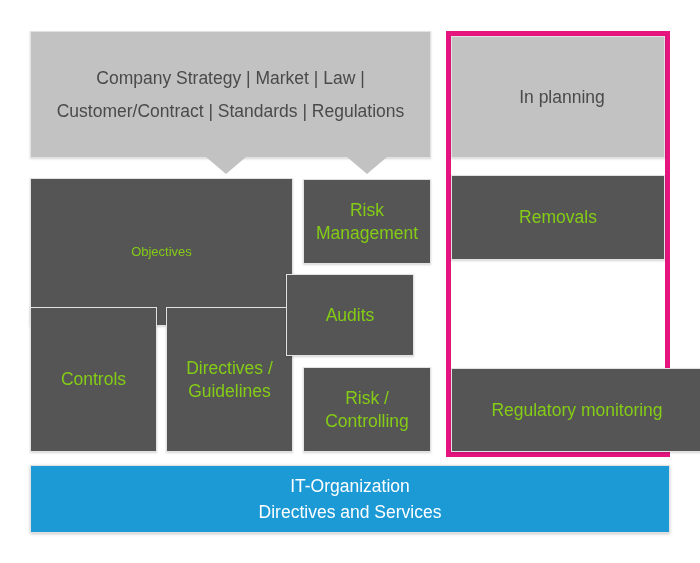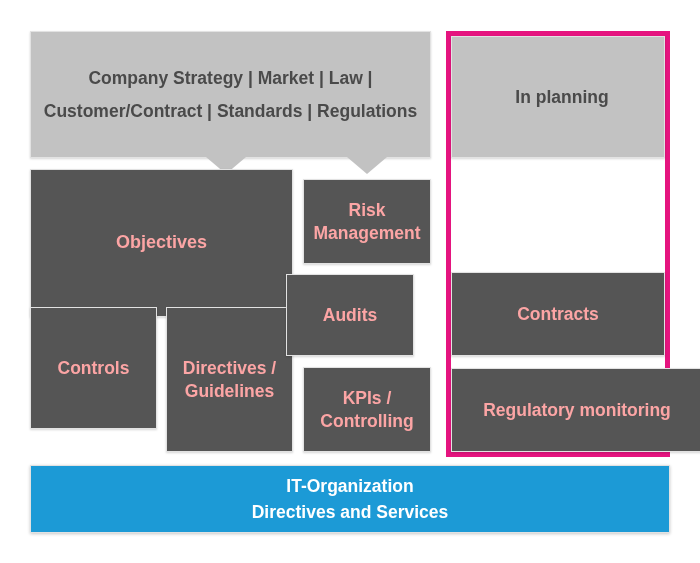--- a/index.html
+++ b/index.html
@@ -24,32 +24,31 @@
   
   .box {
     position: absolute;
     box-sizing: border-box;
     display: flex;
     align-items: center;
     justify-content: center;
     text-align: center;
     line-height: 1.28;
     border: 1px solid #e2e2e2;
-    font-weight: bold;
   }
 
   .box-light {
     background: #c2c2c2;
     color: #4a4a4a;
     padding-left: 8px;
   }
 
   .box-dark {
     background: #555555;
-    color: #fca5a5;
+    color: #84cc16;
     box-shadow: 0 1px 2px rgba(0,0,0,0.18);
   }
 
   .box-blue {
     background: #1c9ad6;
     color: #ffffff;
     box-shadow: 0 1px 3px rgba(0,0,0,0.22);
   }
 
   .box-light,
@@ -84,31 +83,31 @@
   #planning-header {
     left: 451px;
     top: 36px;
     width: 214px;
     height: 122px;
     font-size: 17.5px;
   }
 
   #objectives-box {
     left: 30px;
-    top: 169px;
+    top: 178px;
     width: 263px;
     height: 148px;
-    font-size: 18px;
+    font-size: 13px;
   }
 
   #controls-box {
     left: 30px;
     top: 307px;
     width: 127px;
-    height: 122px;
+    height: 145px;
     font-size: 17.5px;
   }
 
   #directives-box {
     left: 166px;
     top: 307px;
     width: 127px;
     height: 145px;
     font-size: 17.5px;
   }
@@ -231,27 +230,27 @@
 
   <div class="box box-dark" id="risk-box">
     <span>Risk Management</span>
   </div>
 
   <div class="box box-dark" id="audits-box">
     <span>Audits</span>
   </div>
 
   <div class="box box-dark" id="kpi-box">
-    <span>KPIs / Controlling</span>
-  </div>
-
-
-  <div class="box box-dark" id="contracts-box">
-    <span>Contracts</span>
-  </div>
+    <span>Risk / Controlling</span>
+  </div>
+
+  <div class="box box-dark" id="removals-box">
+    <span>Removals</span>
+  </div>
+
 
   <div class="box box-dark" id="regulatory-box">
     <span>Regulatory monitoring</span>
   </div>
 
   <div class="box box-blue" id="it-org-bar">
     <span class="bar-line">IT-Organization</span>
     <span class="bar-line">Directives and Services</span>
   </div>
 

